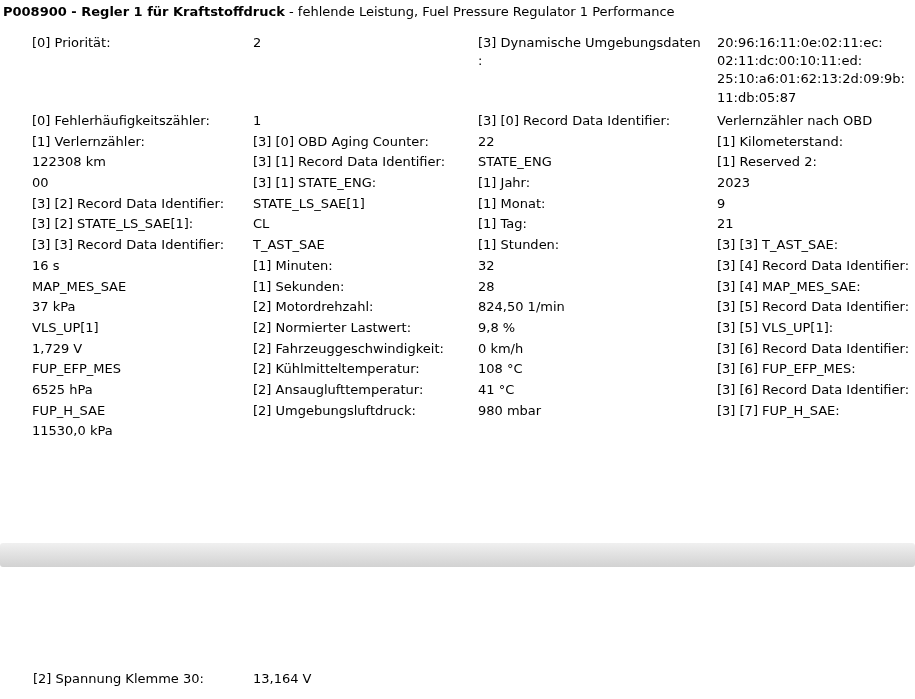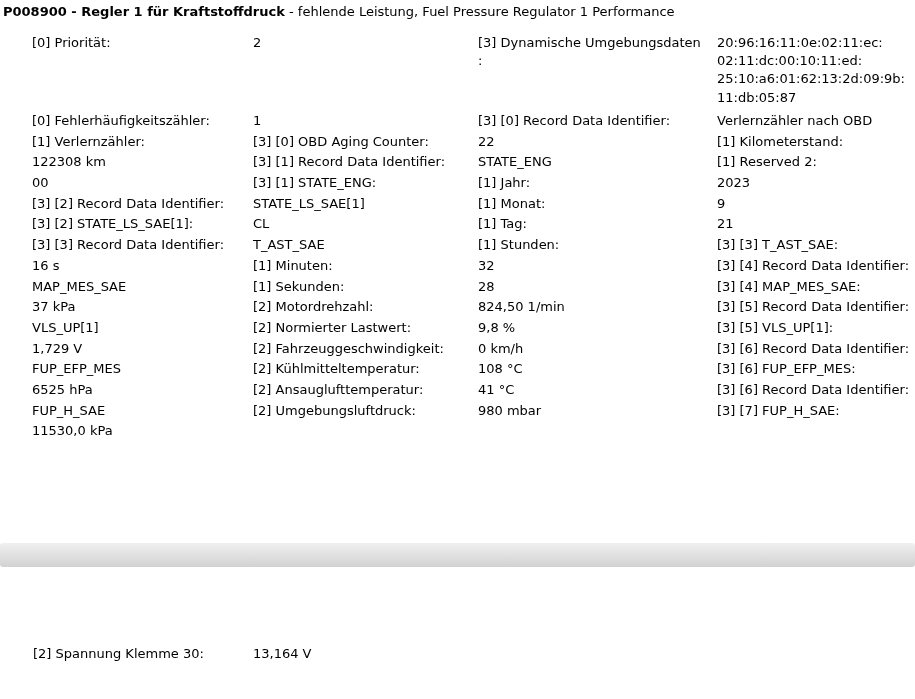--- a/index.html
+++ b/index.html
@@ -46,21 +46,21 @@
     border-radius: 3px;
     background: linear-gradient(to bottom,
       var(--divider-top, #f0f0f0) 0%,
       var(--divider-mid, #e2e2e2) 45%,
       var(--divider-bottom, #d2d2d2) 100%);
   }
 
   .s2-table {
     position: absolute;
     left: 33px;
-    top: 646px;
+    top: 671px;
     display: grid;
     grid-template-columns: 220px auto;
   }
   .s2-table .cell { line-height: 15px; }
 </style>
 </head>
 <body>
 
 <div class="page">
 

